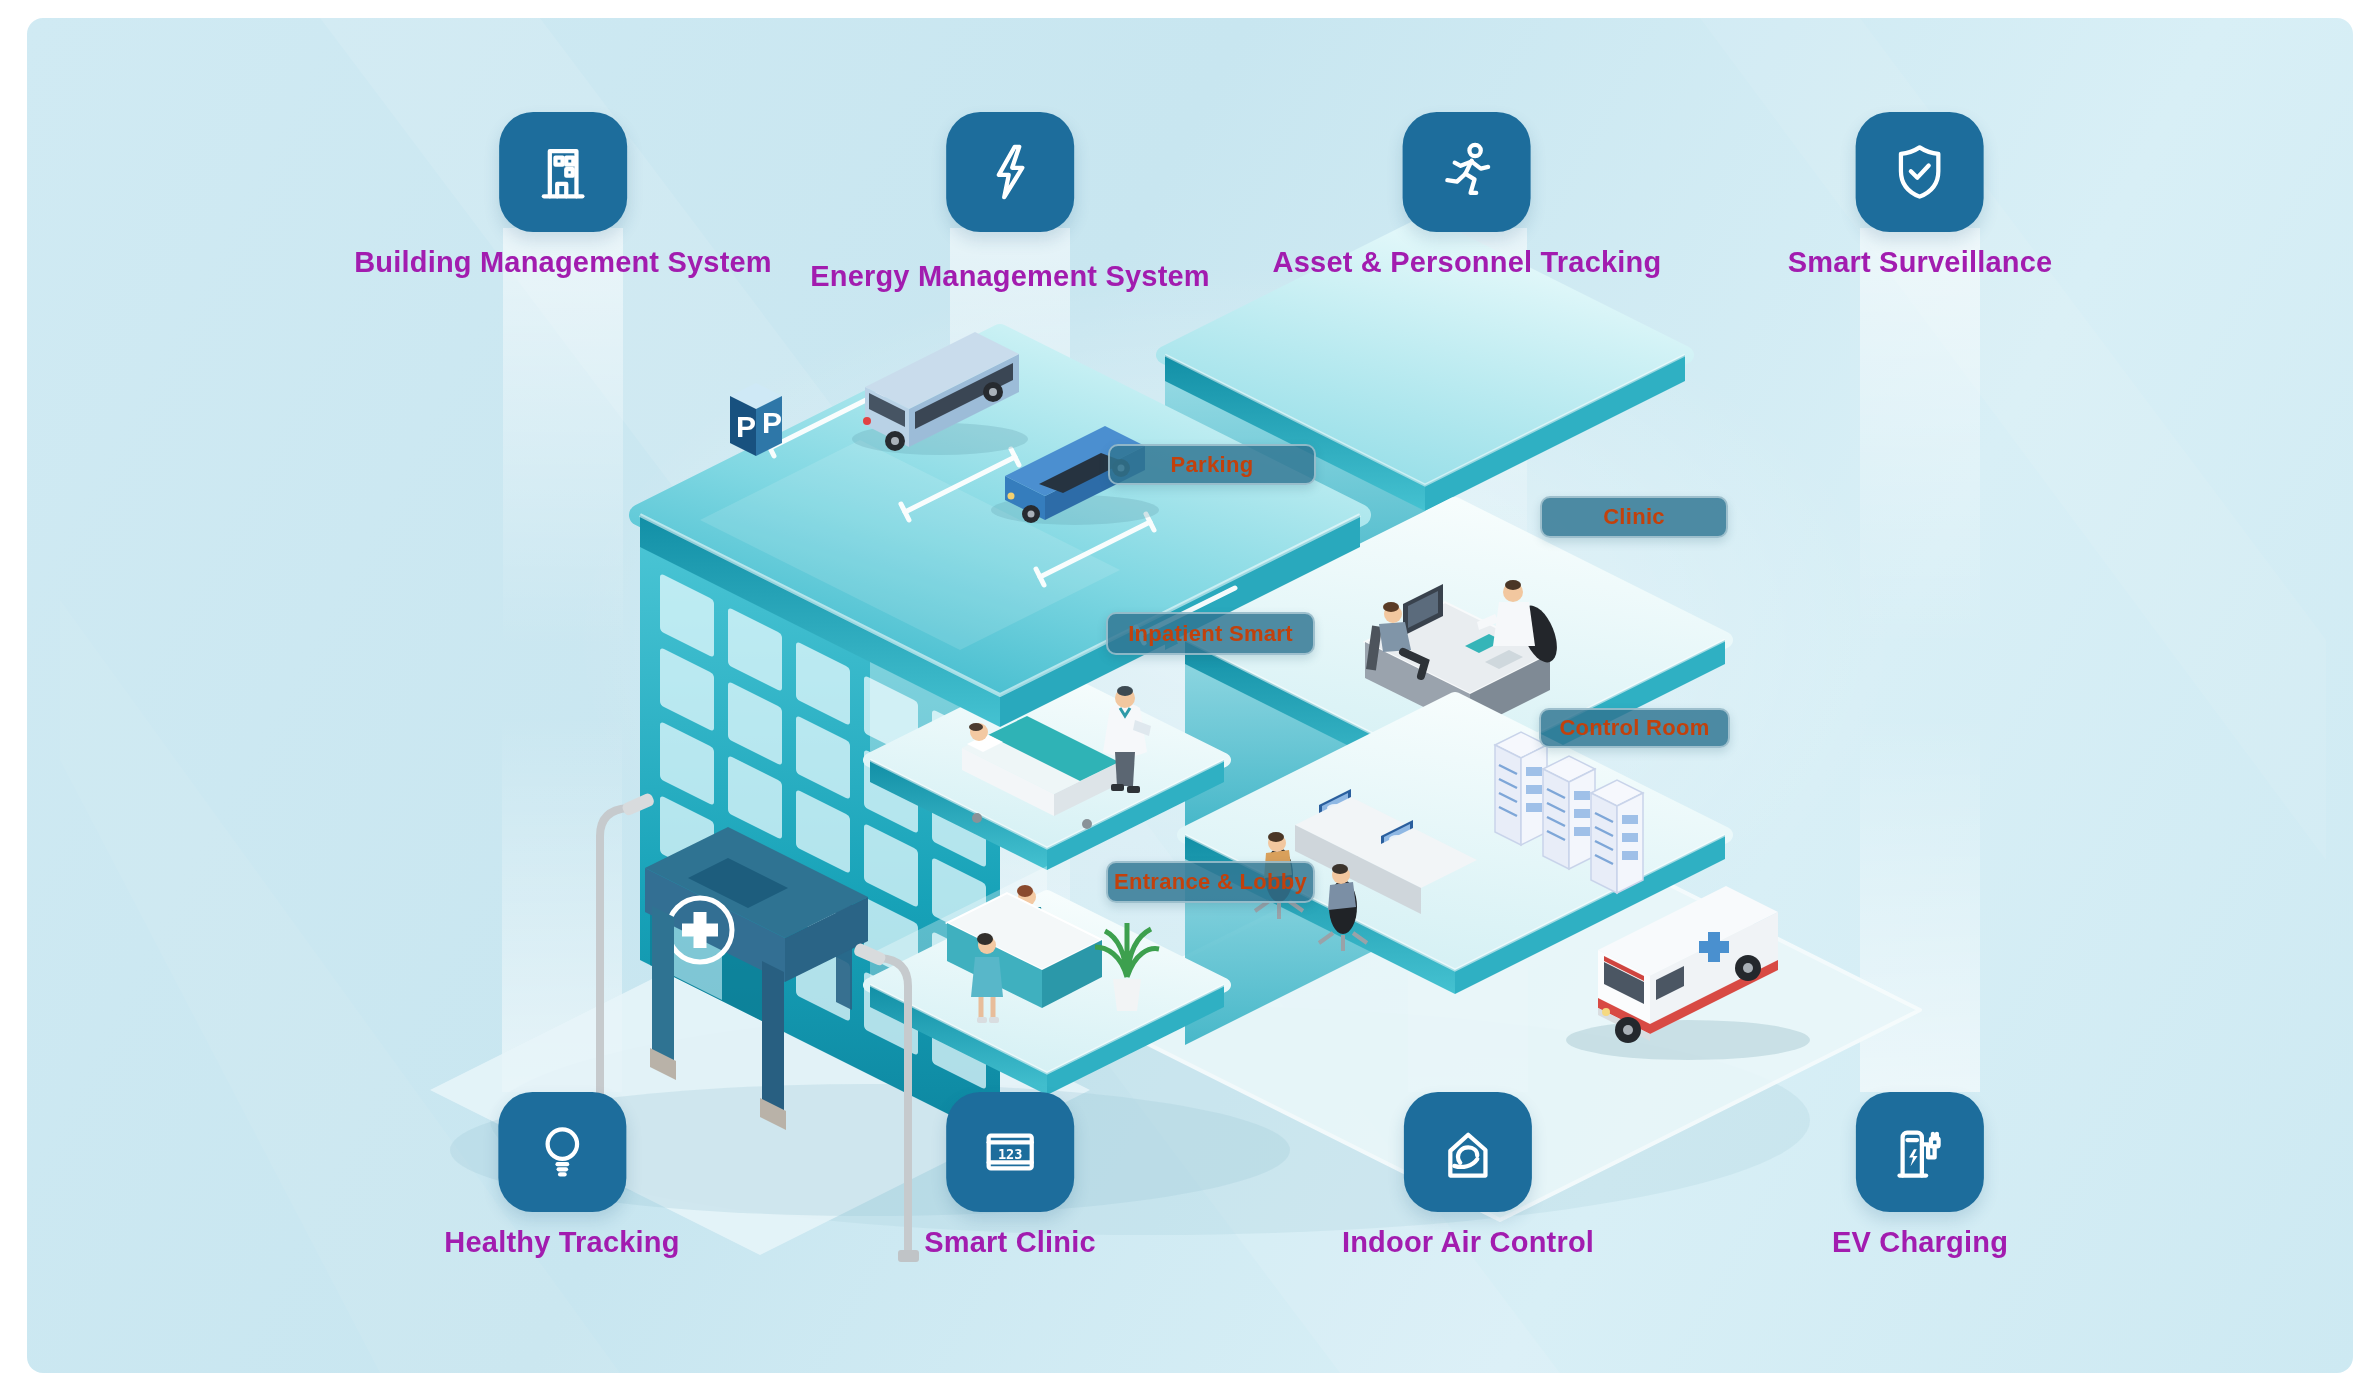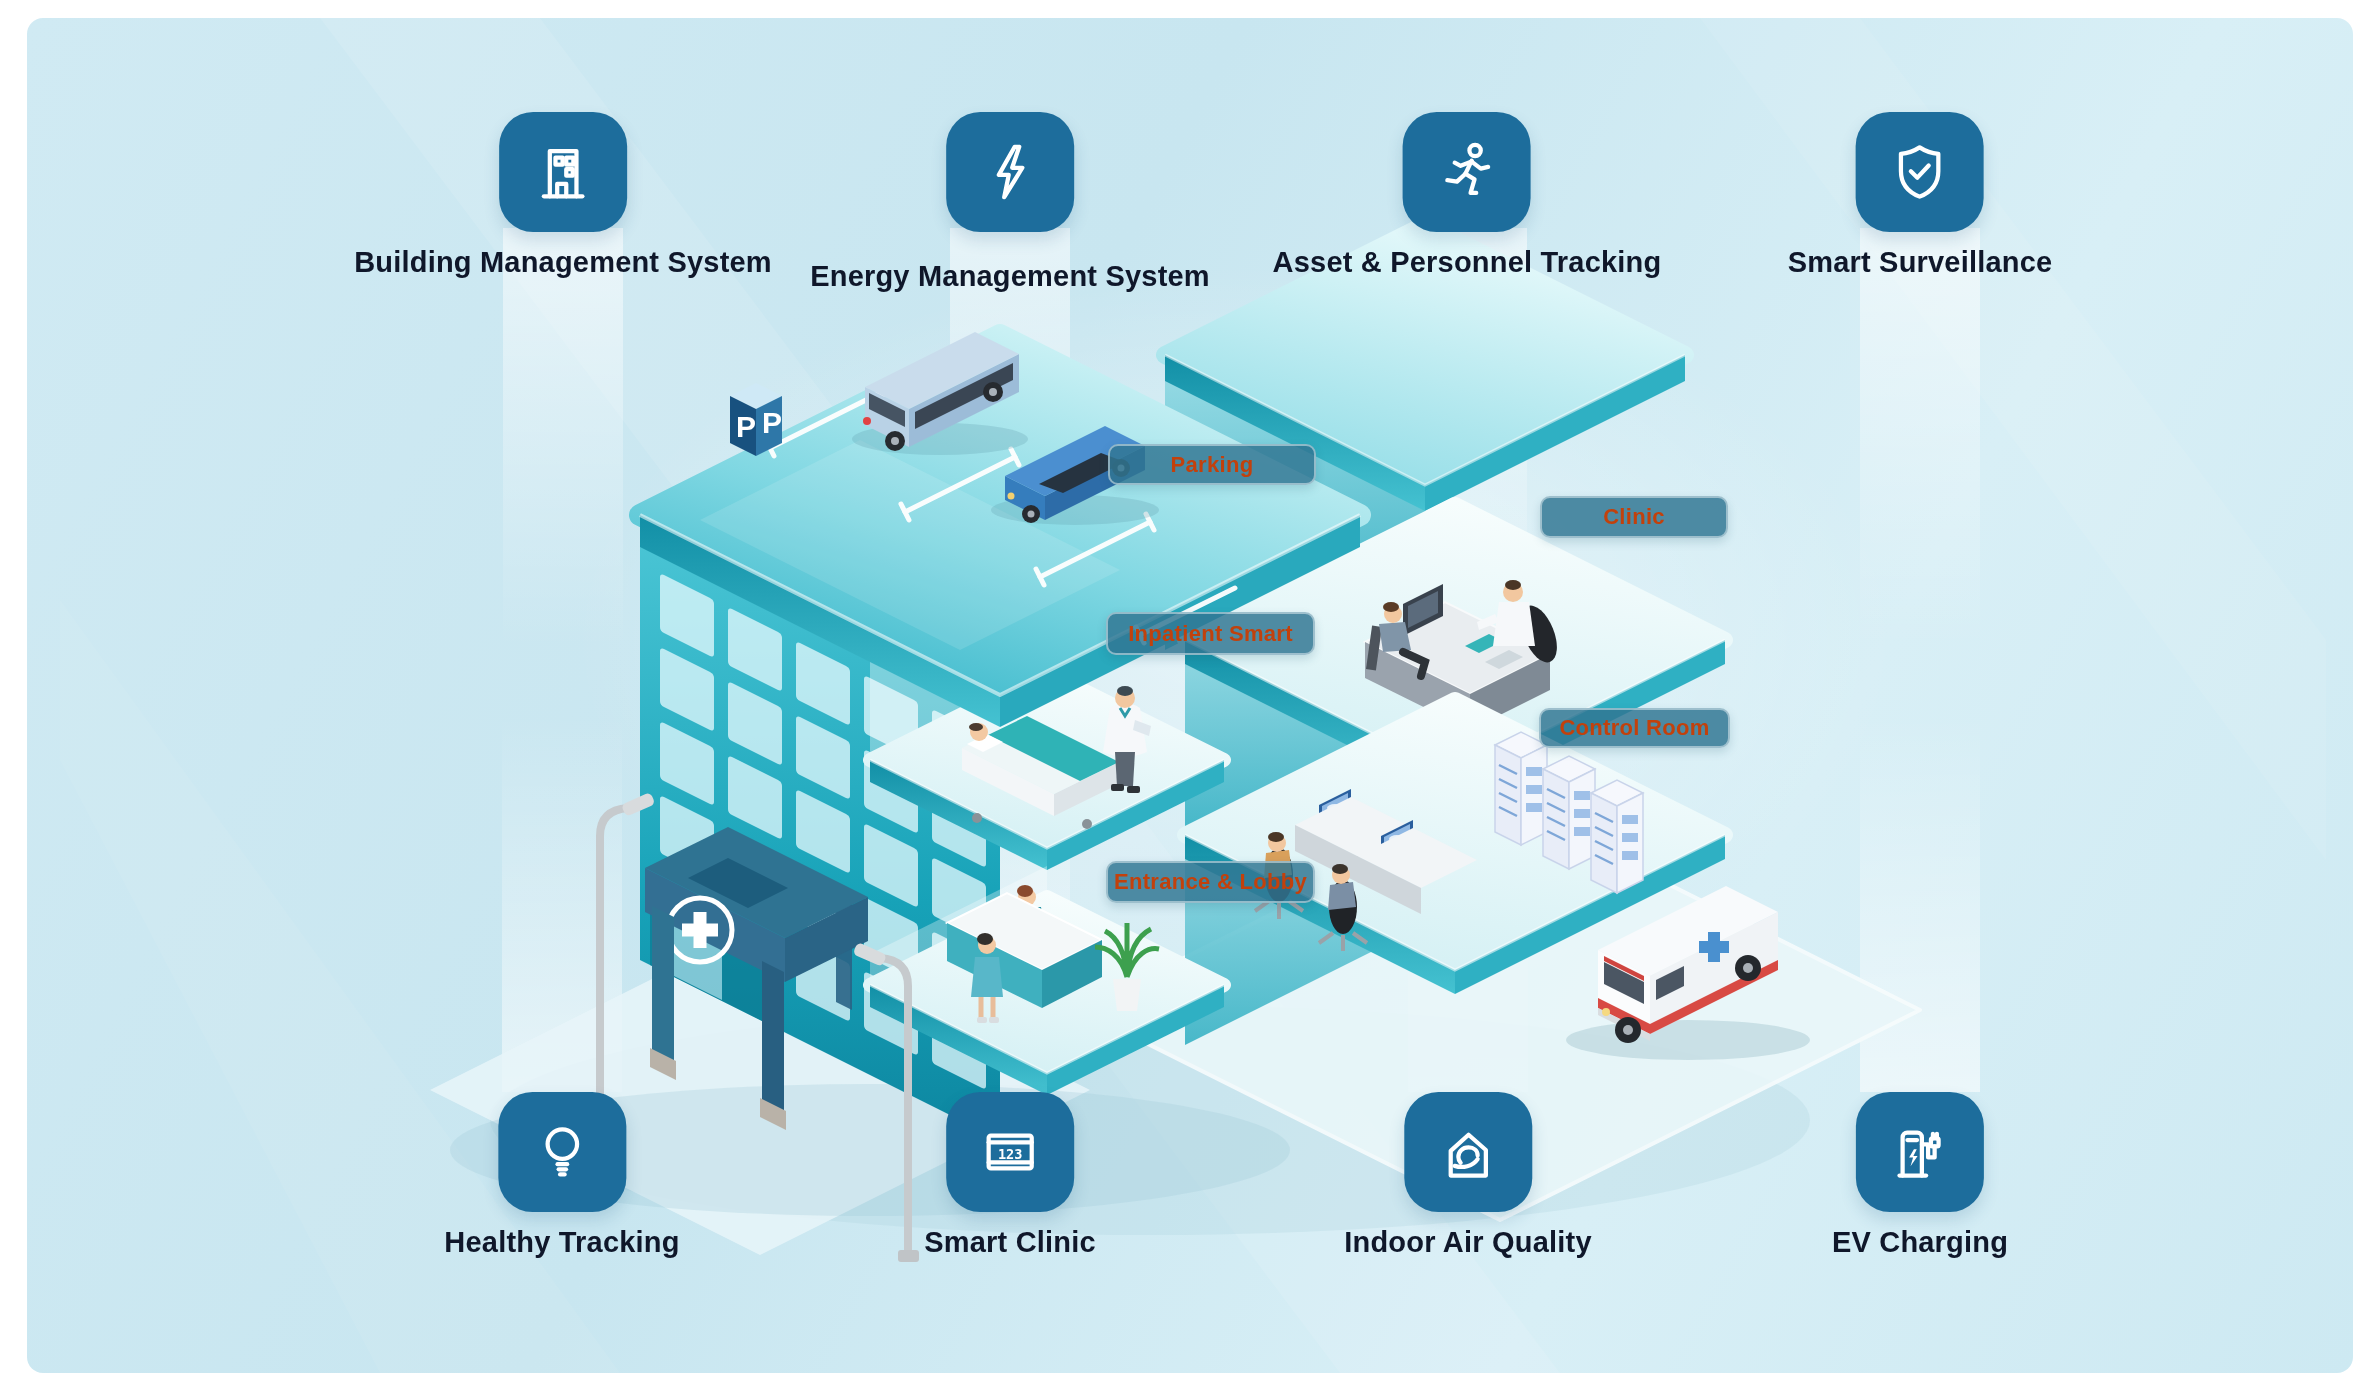--- a/index.html
+++ b/index.html
@@ -7,21 +7,21 @@
   .page{position:relative;width:2380px;height:1391px;background:#ffffff;overflow:hidden;}
   .panel{position:absolute;left:27px;top:18px;width:2326px;height:1355px;border-radius:16px;
          background:linear-gradient(118deg,#d0eaf3 0%,#c8e6f0 40%,#d8eff6 72%,#cde9f2 100%);}
   .panel::after{content:"";position:absolute;inset:0;border-radius:16px;
          background:radial-gradient(ellipse 950px 540px at 52% 46%,rgba(255,255,255,.50),rgba(255,255,255,0) 70%);}
   svg.scene{position:absolute;left:0;top:0;}
   .feature{position:absolute;transform:translateX(-50%);display:flex;flex-direction:column;align-items:center;gap:14px;z-index:5;}
   .tile{width:128px;height:120px;border-radius:34px;background:#1d6d9c;display:flex;align-items:center;justify-content:center;
         box-shadow:0 8px 16px rgba(23,90,130,.16);}
   .tile svg{width:68px;height:68px;stroke:#ffffff;fill:none;stroke-width:1.5;stroke-linecap:round;stroke-linejoin:round;}
-  .flabel{font-size:29px;font-weight:700;color:#0f172a;white-space:nowrap;letter-spacing:.2px;}
+  .flabel{font-size:29px;font-weight:700;color:#a21caf;white-space:nowrap;letter-spacing:.2px;}
   .pill{position:absolute;display:flex;align-items:center;justify-content:center;z-index:6;
         color:#c2410c;font-weight:700;font-size:22px;letter-spacing:.3px;white-space:nowrap;
         background:rgba(49,118,146,.84);border:2px solid rgba(255,255,255,.45);border-radius:10px;
         box-shadow:0 4px 10px rgba(30,90,110,.18);}
 </style>
 </head>
 <body>
 
 <div class="page">
   <div class="panel"></div>
@@ -453,21 +453,21 @@
     <div class="flabel">Smart Clinic</div>
   </div>
   <div class="feature" style="left:1468px;top:1092px;">
     <div class="tile">
       <svg viewBox="0 0 24 24">
         <path d="M5.8 20.3V11.6L12.1 5.9l6.1 5.4v9Z"></path>
         <path d="M15.3 13.2c0-1.7-1.4-2.8-3.2-2.8-2.2 0-3.6 1.5-3.6 3.4 0 .8.3 1.5.8 2"></path>
         <path d="M7.2 16.9c2.8.9 6.4.2 8.1-2.4"></path>
       </svg>
     </div>
-    <div class="flabel">Indoor Air Quality</div>
+    <div class="flabel">Indoor Air Control</div>
   </div>
   <div class="feature" style="left:1920px;top:1092px;">
     <div class="tile">
       <svg viewBox="0 0 24 24">
         <path d="M5.9 20.3V6.8c0-.9.7-1.6 1.6-1.6h3.6c.9 0 1.6.7 1.6 1.6v13.5"></path>
         <path d="M4.8 20.3h9.4"></path>
           <path d="M7.6 7.8h3.4"></path>
         <path d="M9.9 11l-1.7 2.9h1.4l-.9 3.1 2.5-3.6h-1.5l1.2-2.4Z" fill="#ffffff" stroke="none"></path>
         <path d="M12.7 9.3h2.2v4.6h2.3V10"></path>
         <rect x="15.9" y="7.2" width="2.7" height="2.8" rx="0.5"></rect>

